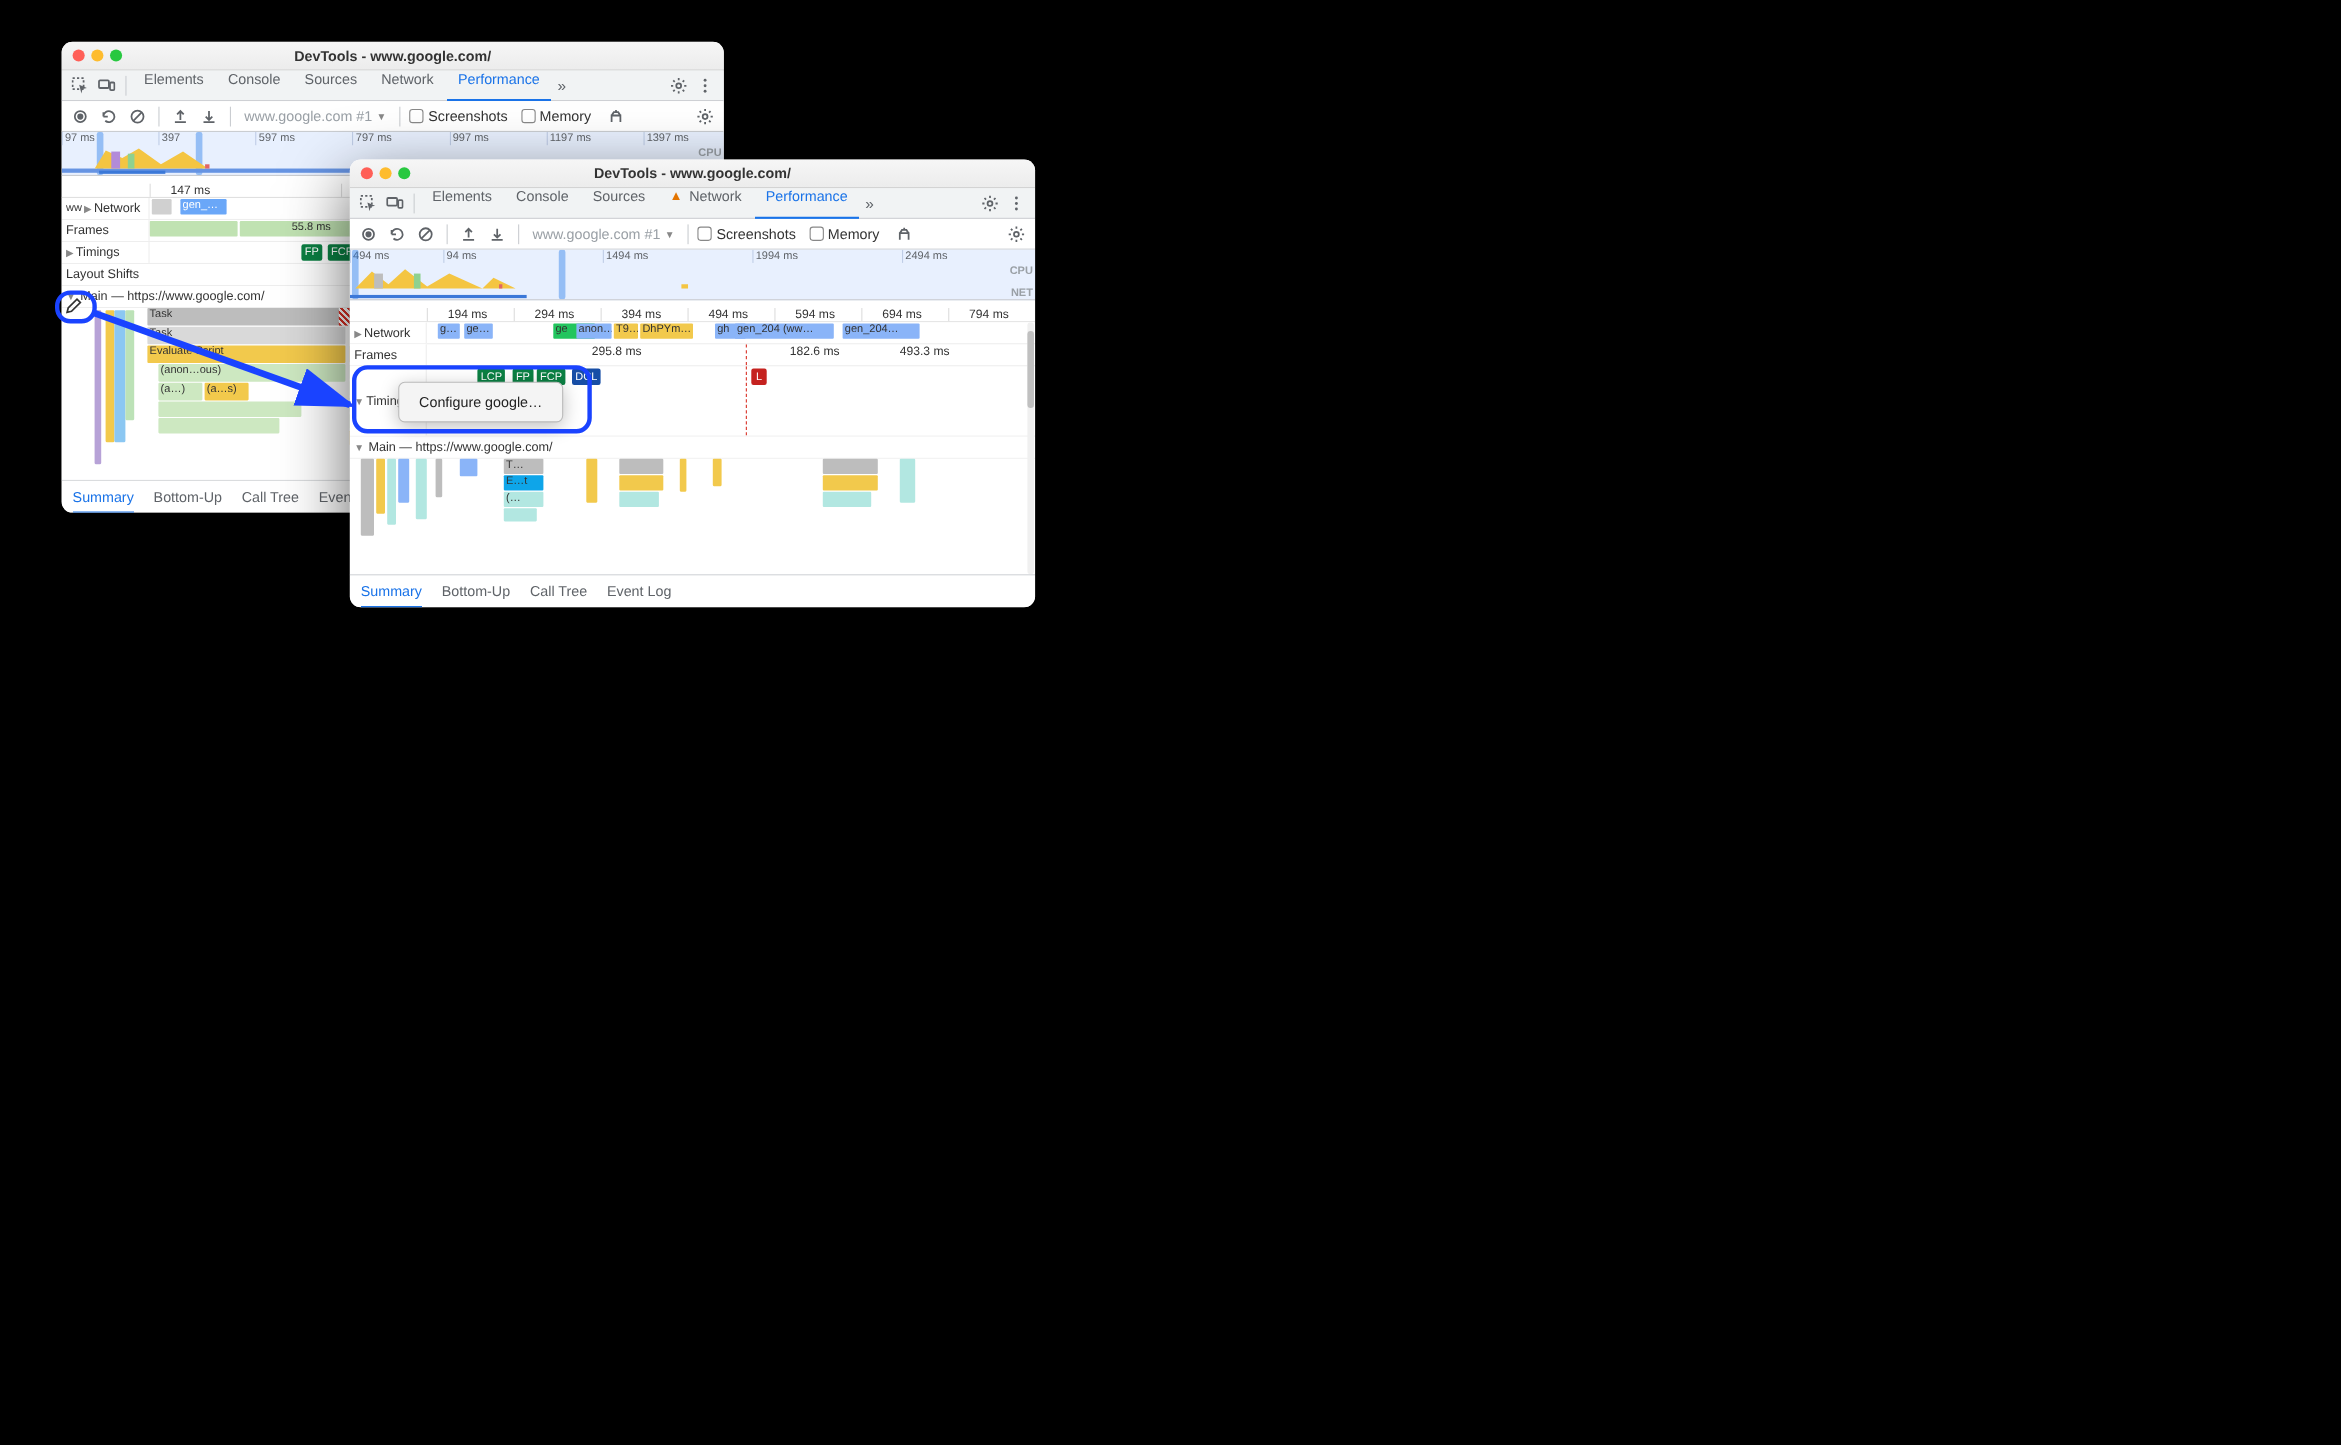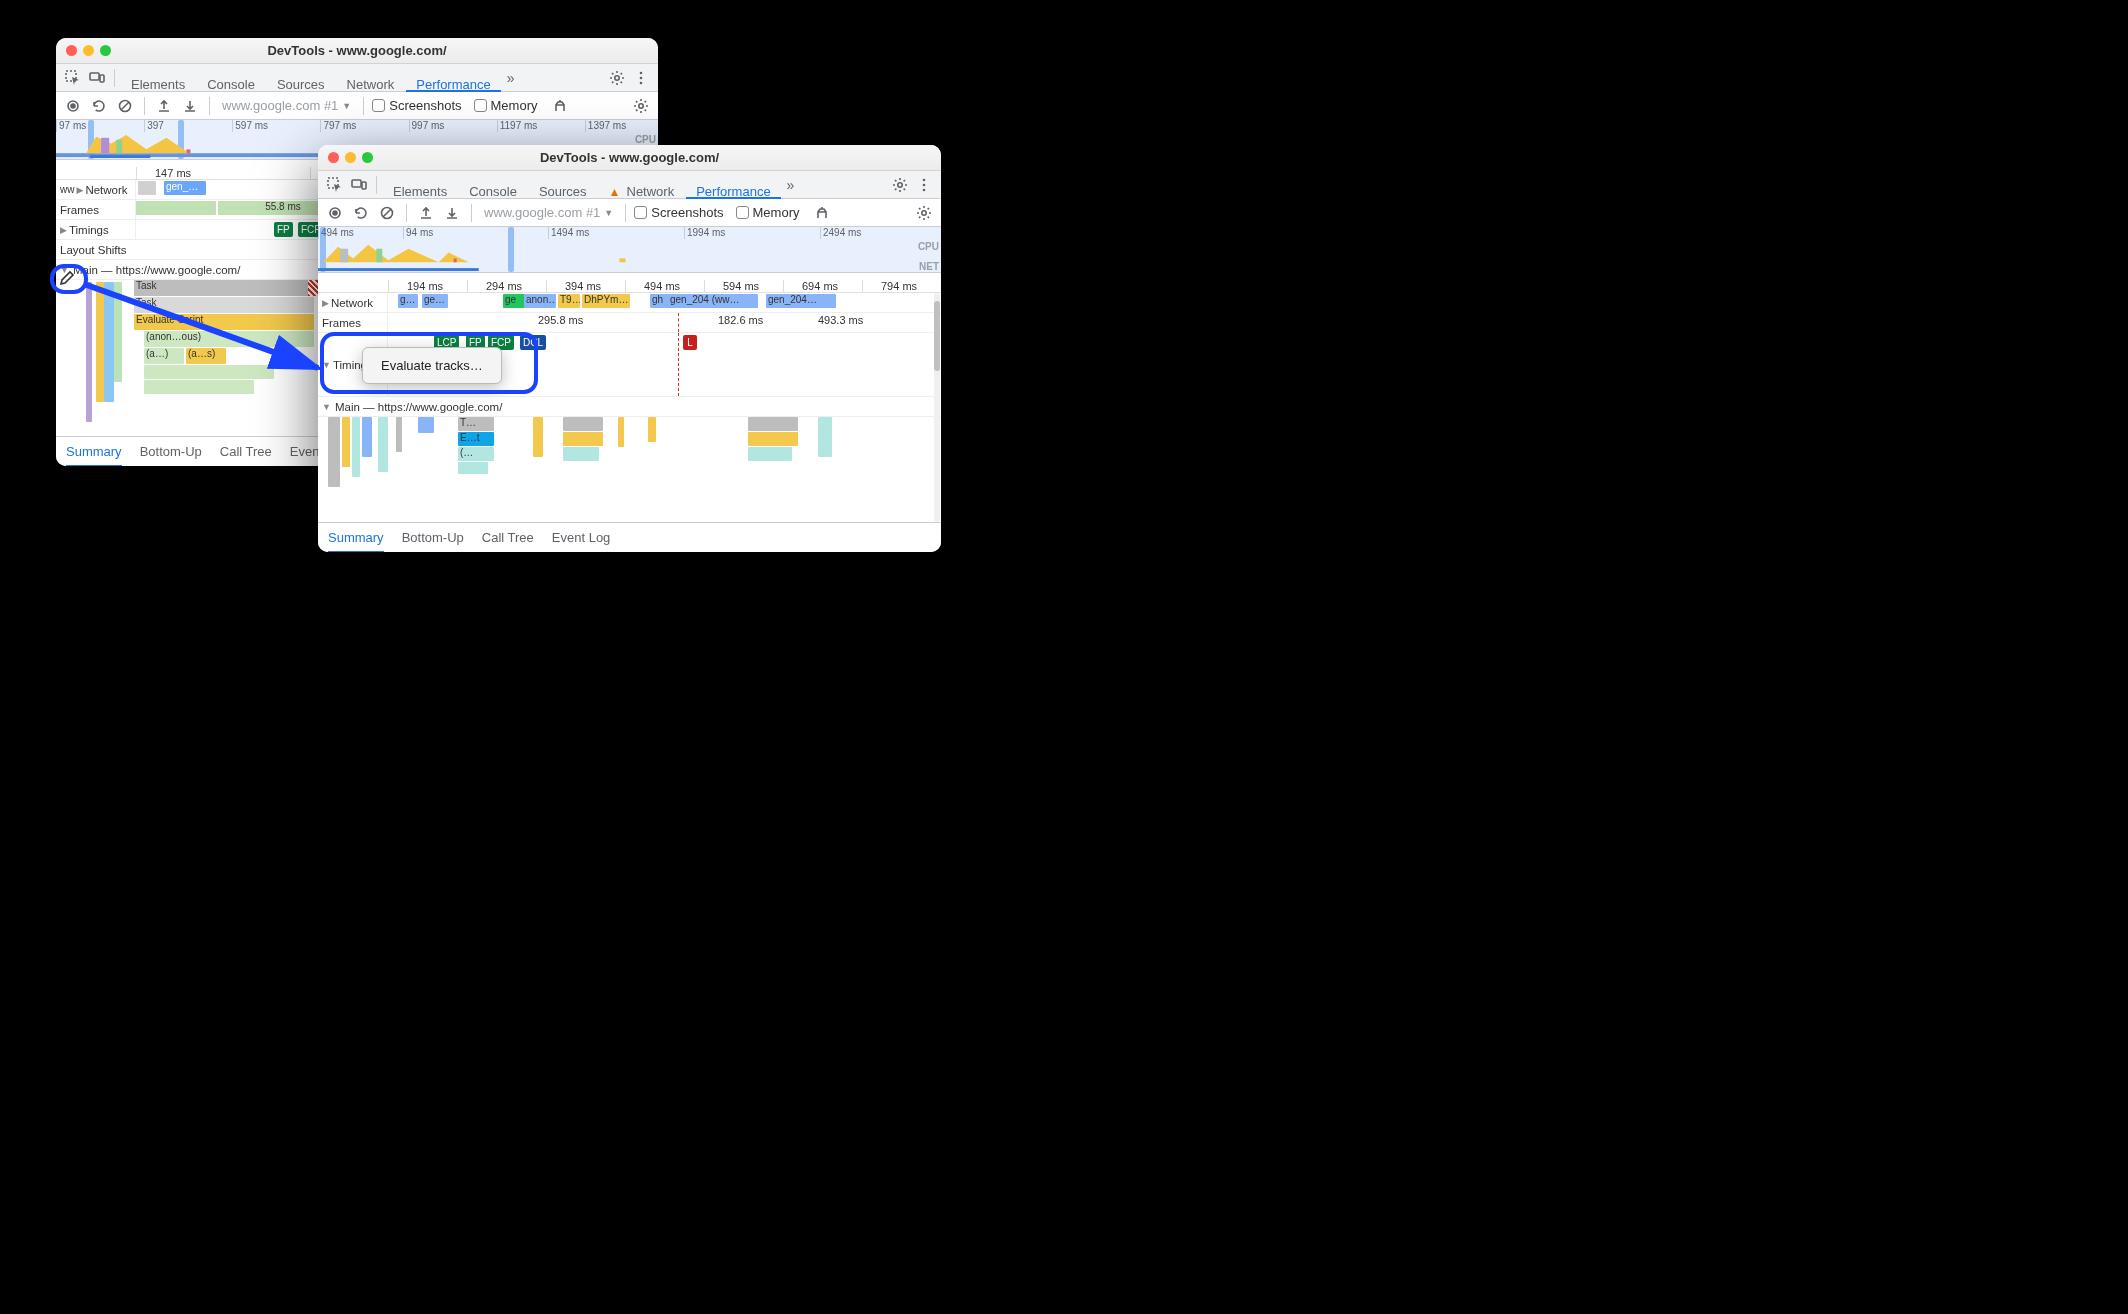--- a/index.html
+++ b/index.html
@@ -47,21 +47,21 @@
   .tabstrip {
     height: 28px;
     background: #f1f3f4;
     border-bottom: 1px solid #cacdd1;
     display:flex; align-items:center;
     padding: 0 6px; gap: 2px;
     flex: 0 0 auto;
     font-size: 13px;
   }
   .icn { display:inline-flex; align-items:center; justify-content:center; width:22px; height:22px; color:#5f6368; }
-  .tab { padding: 0 10px; height:28px; display:flex; align-items:flex-end; color:#5f6368; cursor:default; gap:4px; }
+  .tab { padding: 0 10px; height:28px; display:flex; align-items:flex-start; color:#5f6368; cursor:default; gap:4px; }
   .tab.active { color:#1a73e8; box-shadow: inset 0 -2px 0 #1a73e8; }
   .spacer { flex:1; }
   .chev { font-size:14px; color:#5f6368; padding:0 4px; }
 
   
   .toolbar {
     height: 28px;
     border-bottom: 1px solid #cacdd1;
     background:#fff;
     display:flex; align-items:center;
@@ -640,21 +640,21 @@
       </div>
     <div class="btab">
         <span>Call Tree</span>
       </div>
     <div class="btab">
         <span>Event Log</span>
       </div>
   </div>
 
   <div class="ctxmenu" style="left:44px;top:202px">
-    <div class="ctxitem">Evaluate tracks…</div>
+    <div class="ctxitem">Configure google…</div>
   </div>
 </div>
 
 <div class="callout" style="left:50px; top:264px; width:38px; height:30px;"></div>
 
 <div style="position:absolute;left:59px;top:270px;z-index:51">
   <svg width="16" height="16" viewBox="0 0 16 16" stroke="#333" stroke-width="1.6" fill="none">
       <path d="M2 14l1-4 8-8 3 3-8 8-4 1z"></path>
     </svg>
 </div>

